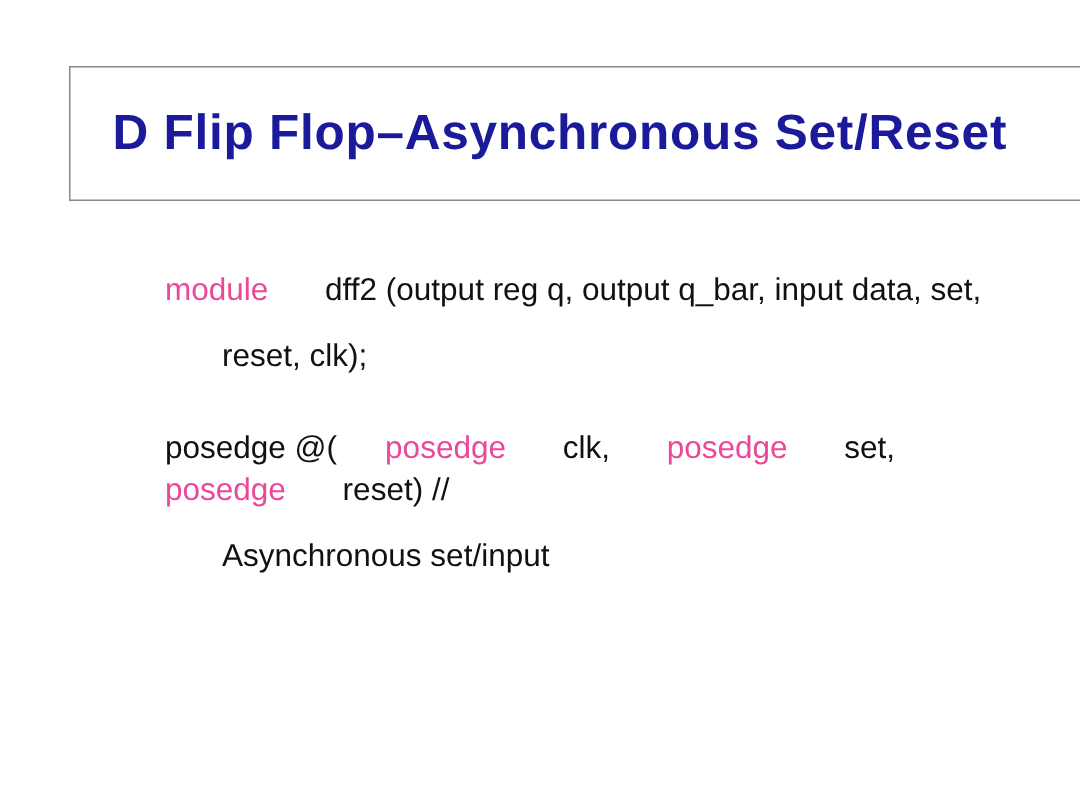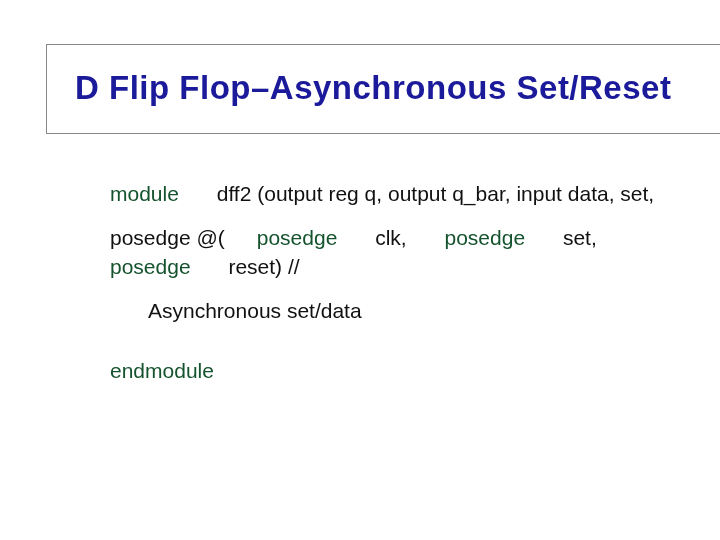--- a/index.html
+++ b/index.html
@@ -26,39 +26,37 @@
     }
     .content {
       padding: 14px 30px 0 30px;
       font-size: 21px;
       color: #111;
       line-height: 1.35;
     }
     .content p {
       margin-bottom: 14px;
     }
-    .kw { color: #14532d; }
+    .kw { color: #ec4899; }
     .indent1 { padding-left: 38px; }
     .indent2 { padding-left: 18px; }
   </style>
 </head>
 <body>
 
 <div class="title-box">
   <div class="title">D Flip Flop–Asynchronous Set/Reset</div>
 </div>
 
 <div class="content">
   <p>
     <span class="kw">module</span><span> dff2 (output reg q, output q_bar, input data, set,</span><br>
+    <span class="indent1" style="display:inline-block;">reset, clk);</span>
   </p>
 
 
   <p>
     <span>posedge @(</span><span class="kw">posedge</span><span> clk, </span><span class="kw">posedge</span><span> set, </span><span class="kw">posedge</span><span> reset)   //</span><br>
-    <span class="indent1" style="display:inline-block;">Asynchronous set/data</span>
+    <span class="indent1" style="display:inline-block;">Asynchronous set/input</span>
   </p>
 
 
-  <p>
-    <span class="kw">endmodule</span>
-  </p>
 </div>
 
 </body></html>

